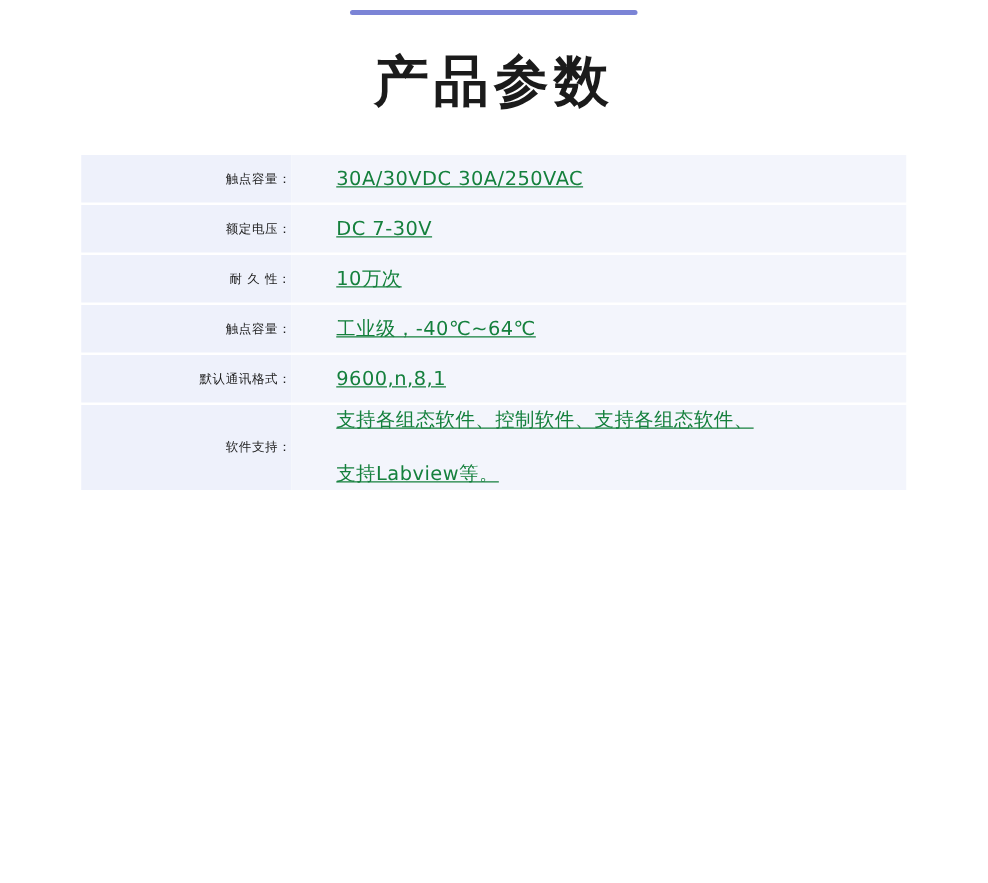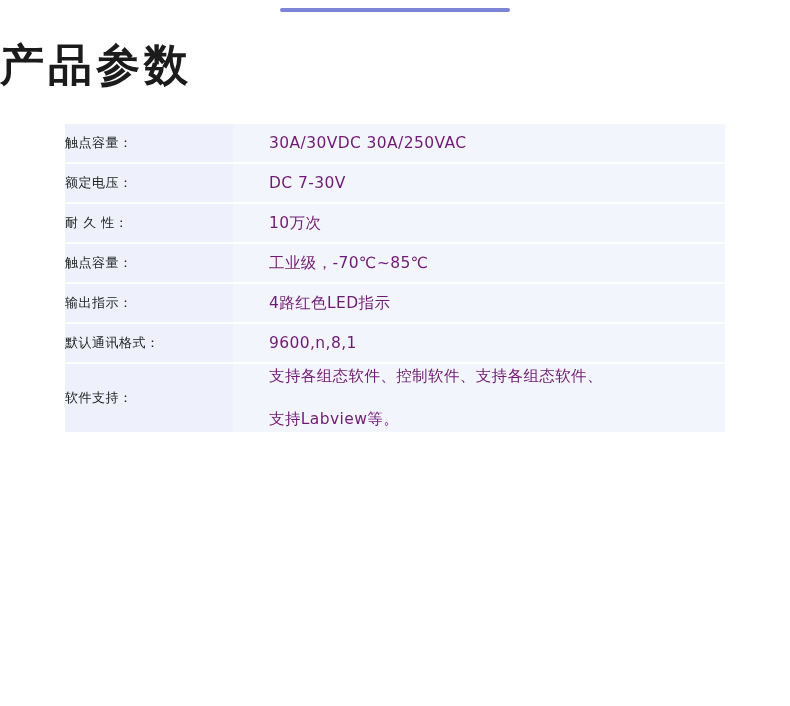--- a/index.html
+++ b/index.html
@@ -27,21 +27,21 @@
     width: 230px;
     height: 4px;
     background: #7b84d6;
     border-radius: 2px;
   }
   .title {
     position: absolute;
     top: 36px;
     left: 0;
     width: 100%;
-    text-align: left;
+    text-align: center;
     font-size: 44px;
     font-weight: bold;
     letter-spacing: 4px;
     color: #1b1b1b;
     font-family: Liberation Serif, serif;
   }
   .spec-table {
     position: absolute;
     top: 122px;
     left: 65px;
@@ -52,33 +52,34 @@
   .spec-table tr {
     height: 38px;
   }
   .spec-table td {
     vertical-align: middle;
     padding: 0;
   }
   .cell-label {
     width: 168px;
     background: #eef1fb;
-    text-align: left;
-    font-size: 13px;
+    text-align: right;
+    font-size: 10px;
     color: #1d1d1d;
     font-family: "DejaVu Sans", "Liberation Sans", sans-serif;
     letter-spacing: 0.5px;
   }
   .cell-value {
     background: #f3f5fc;
     padding-left: 36px !important;
     font-size: 15.5px;
-    color: #701a75;
+    color: #15803d;
     font-family: "DejaVu Sans", "Liberation Sans", sans-serif;
     letter-spacing: 0.4px;
+    text-decoration: underline;
   }
   .cell-value .line2 {
     display: block;
     margin-top: 22px;
   }
   .row-tall td {
     height: 68px;
   }
 </style>
 </head>
@@ -99,25 +100,21 @@
       <tr>
         <td class="cell-label">额定电压：</td>
         <td class="cell-value">DC 7-30V</td>
       </tr>
       <tr>
         <td class="cell-label">耐 久 性：</td>
         <td class="cell-value">10万次</td>
       </tr>
       <tr>
         <td class="cell-label">触点容量：</td>
-        <td class="cell-value">工业级，-70℃~85℃</td>
-      </tr>
-      <tr>
-        <td class="cell-label">输出指示：</td>
-        <td class="cell-value">4路红色LED指示</td>
+        <td class="cell-value">工业级，-40℃~64℃</td>
       </tr>
       <tr>
         <td class="cell-label">默认通讯格式：</td>
         <td class="cell-value">9600,n,8,1</td>
       </tr>
       <tr class="row-tall">
         <td class="cell-label">软件支持：</td>
         <td class="cell-value">
           <span>支持各组态软件、控制软件、支持各组态软件、</span>
           <span class="line2">支持Labview等。</span>

